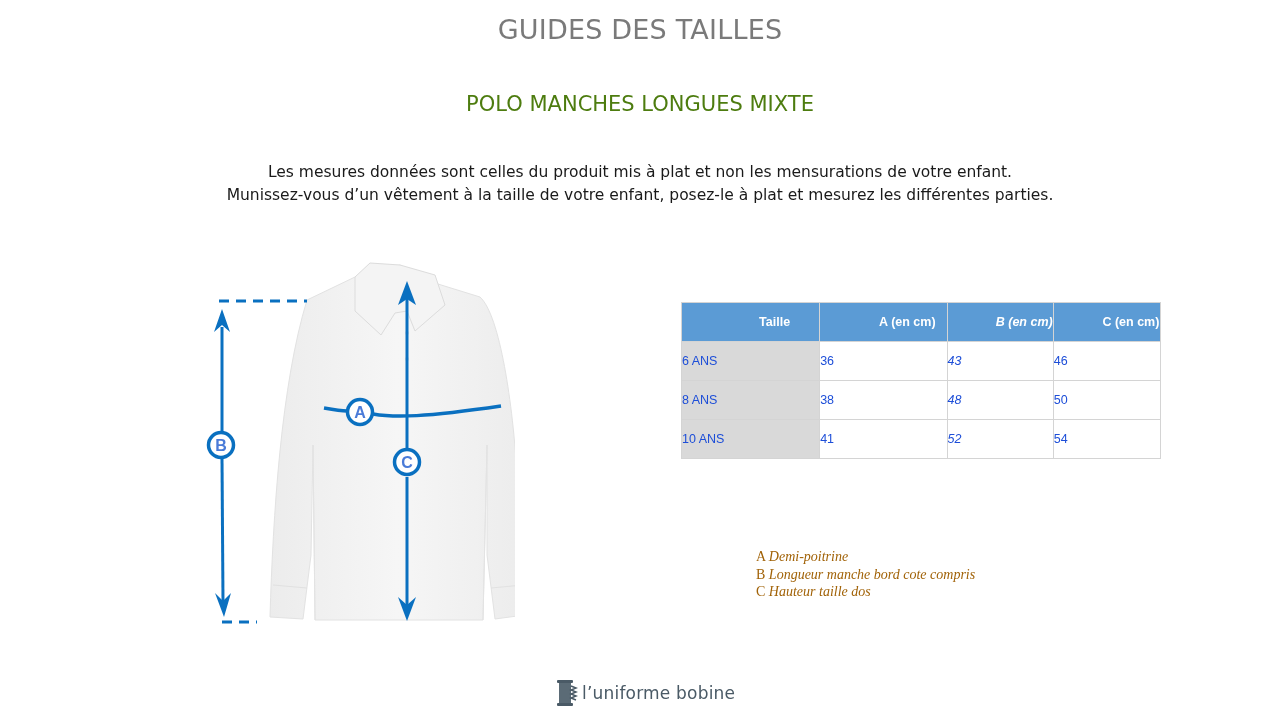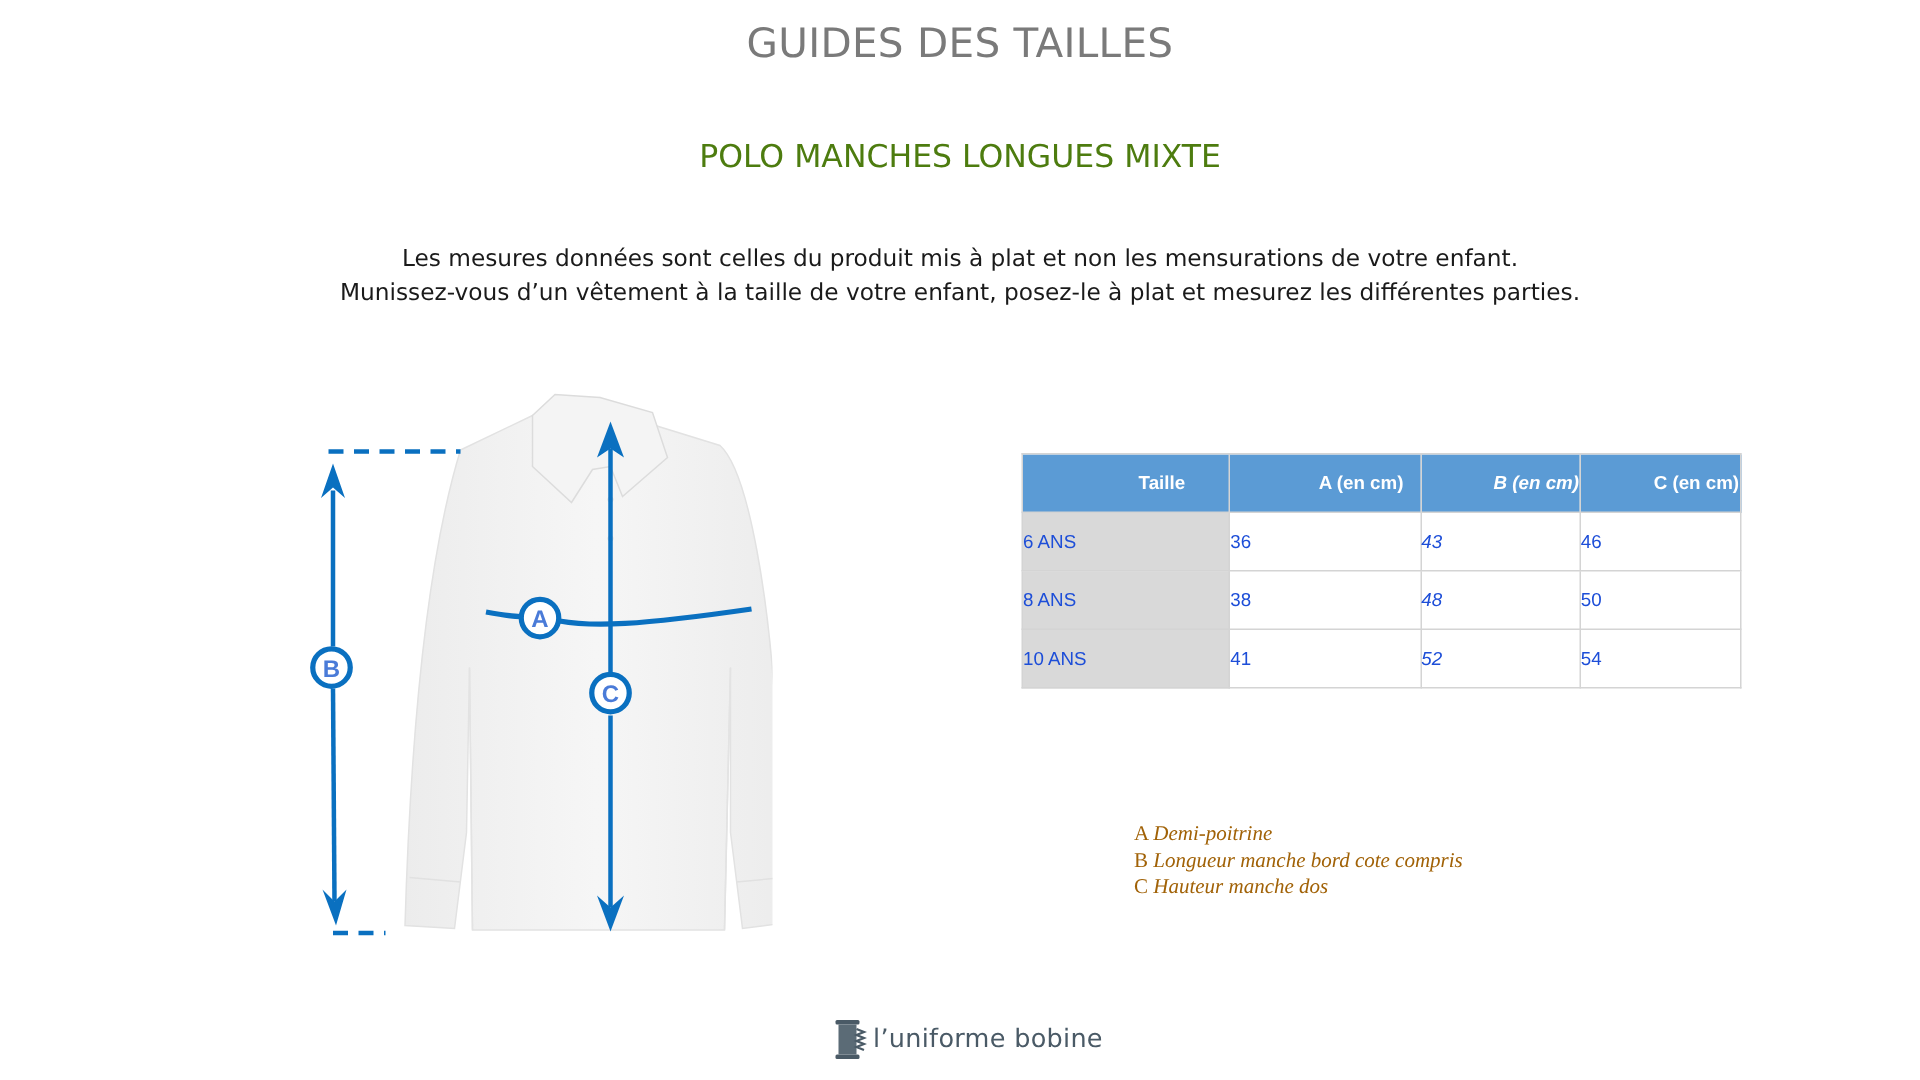--- a/index.html
+++ b/index.html
@@ -152,21 +152,21 @@
   <div>
     <span>A</span>
     <span class="desc">Demi-poitrine</span>
   </div>
   <div>
     <span>B</span>
     <span class="desc">Longueur manche bord cote compris</span>
   </div>
   <div>
     <span>C</span>
-    <span class="desc">Hauteur manche dos</span>
+    <span class="desc">Hauteur taille dos</span>
   </div>
 </div>
 
 <div class="logo">
   <svg width="22" height="30" viewBox="0 0 22 30">
     <rect x="1" y="2" width="16" height="3" rx="1" fill="#4a5a66"></rect>
     <rect x="1" y="25" width="16" height="3" rx="1" fill="#4a5a66"></rect>
     <rect x="3" y="5" width="12" height="20" fill="#5b6b76"></rect>
     <path d="M15,8 L20,10 L15,12 L20,14 L15,16 L20,18 L15,20 L20,22" fill="none" stroke="#4a5a66" stroke-width="1.5"></path>
   </svg>

